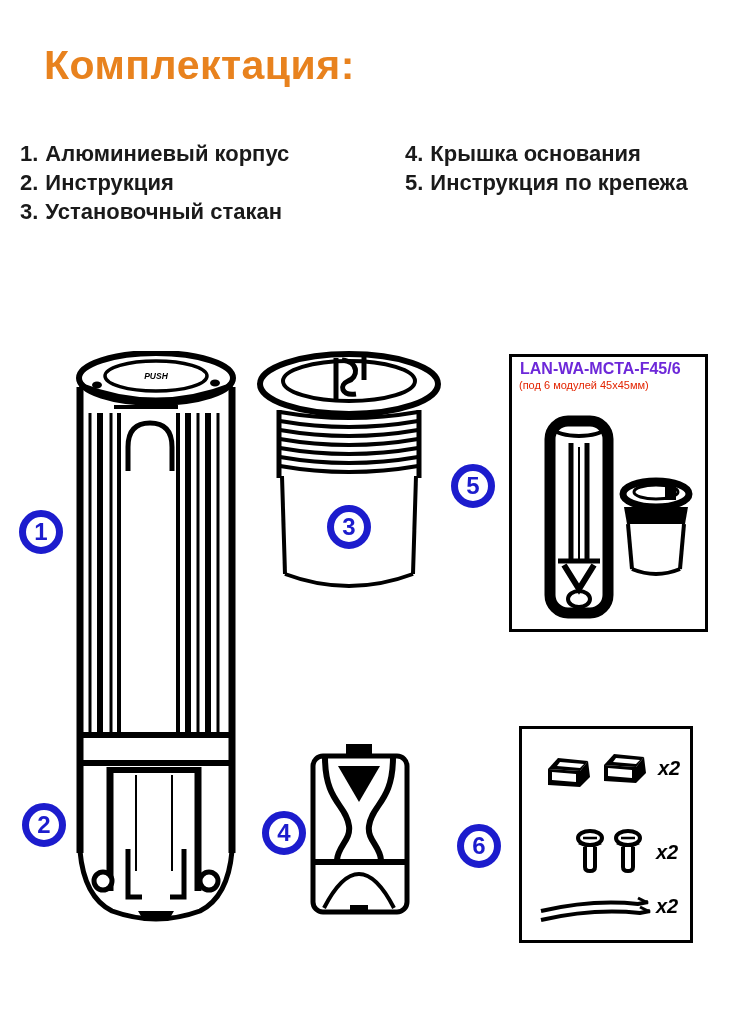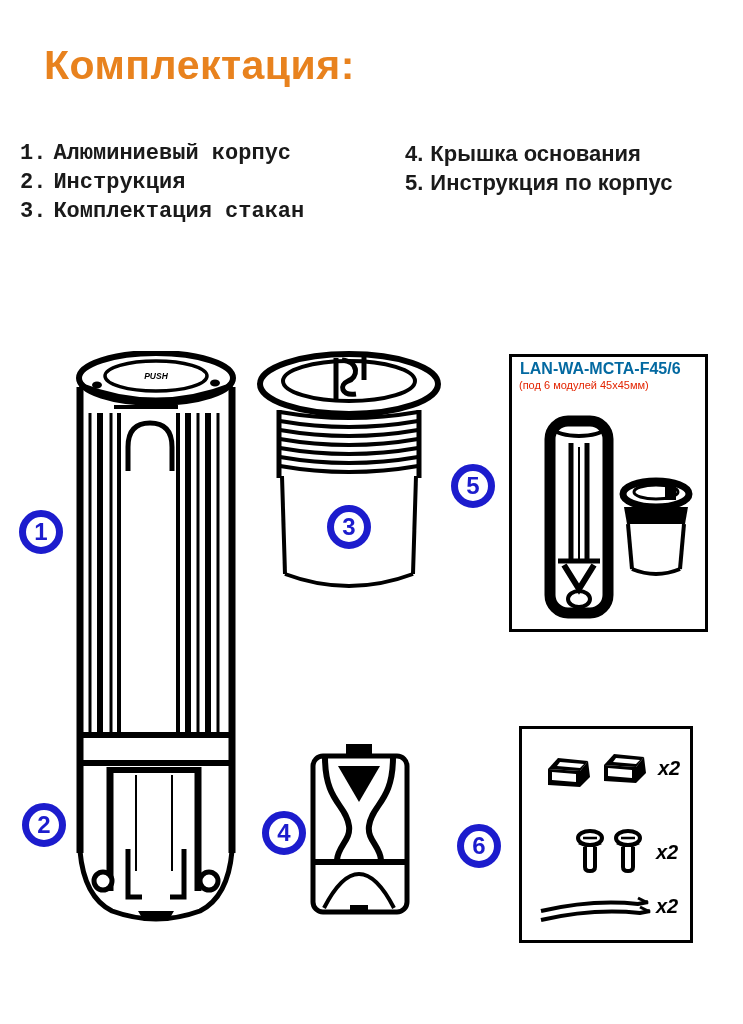--- a/index.html
+++ b/index.html
@@ -7,52 +7,52 @@
     position:relative;width:743px;height:1024px;background:#ffffff;
     font-family:"Liberation Sans",sans-serif;overflow:hidden;
   }
   .abs{position:absolute;}
   #title{
     left:44px;top:42px;font-size:41px;font-weight:bold;color:#e8821e;
     letter-spacing:0.5px;
   }
   .list-col{top:139px;font-size:22px;font-weight:bold;color:#1a1a1a;}
   .list-col .row{height:29px;line-height:29px;white-space:nowrap;}
-  #list-left{left:20px;font-family:Liberation Mono, monospace;}
+  #list-left{left:20px;}
   #list-right{left:373px;margin-left:32px;}
   .row .num{margin-right:7px;}
   .callout{
     width:30px;height:30px;border:7px solid #1c1ccd;border-radius:50%;
     display:flex;align-items:center;justify-content:center;
     color:#1c1ccd;font-size:24px;font-weight:bold;background:transparent;
     line-height:1;
   }
   svg{display:block;}
   svg *{vector-effect:none;}
   .frame{border:3px solid #000;background:#fff;}
-  #box5-model{left:8px;top:3px;font-size:16px;font-weight:bold;color:#0369a1;white-space:nowrap;}
+  #box5-model{left:8px;top:3px;font-size:16px;font-weight:bold;color:#6d28d9;white-space:nowrap;}
   #box5-sub{left:7px;top:22px;font-size:11px;font-weight:normal;color:#e32400;white-space:nowrap;}
   .qty{font-size:20px;font-weight:bold;color:#000;font-style:italic;}
 </style>
 </head>
 <body>
 
 <div id="page">
 
   <div id="title" class="abs">Комплектация:</div>
 
   <div id="list-left" class="abs list-col">
     <div class="row"><span class="num">1.</span><span>Алюминиевый корпус</span></div>
     <div class="row"><span class="num">2.</span><span>Инструкция</span></div>
-    <div class="row"><span class="num">3.</span><span>Комплектация стакан</span></div>
+    <div class="row"><span class="num">3.</span><span>Установочный стакан</span></div>
   </div>
 
   <div id="list-right" class="abs list-col">
     <div class="row"><span class="num">4.</span><span>Крышка основания</span></div>
-    <div class="row"><span class="num">5.</span><span>Инструкция по корпус</span></div>
+    <div class="row"><span class="num">5.</span><span>Инструкция по крепежа</span></div>
   </div>
 
   <svg class="abs" style="left:76px;top:351px;" width="160" height="572" viewBox="0 0 160 572" stroke="#000" fill="none" stroke-linecap="butt">
     <ellipse cx="80" cy="27" rx="77" ry="25" fill="#fff" stroke-width="6"></ellipse>
     <path d="M4,34 Q80,64 156,34" stroke-width="5"></path>
     <ellipse cx="80" cy="25" rx="51" ry="15" fill="#fff" stroke-width="3.5"></ellipse>
     <text x="80" y="28" font-size="8.5" text-anchor="middle" font-style="italic" font-weight="bold" fill="#000" stroke="none">PUSH</text>
     <ellipse cx="21" cy="34" rx="5" ry="3.5" fill="#000" stroke="none"></ellipse>
     <ellipse cx="139" cy="32" rx="5" ry="3.5" fill="#000" stroke="none"></ellipse>
     <path d="M4,36 V502" stroke-width="7"></path>

